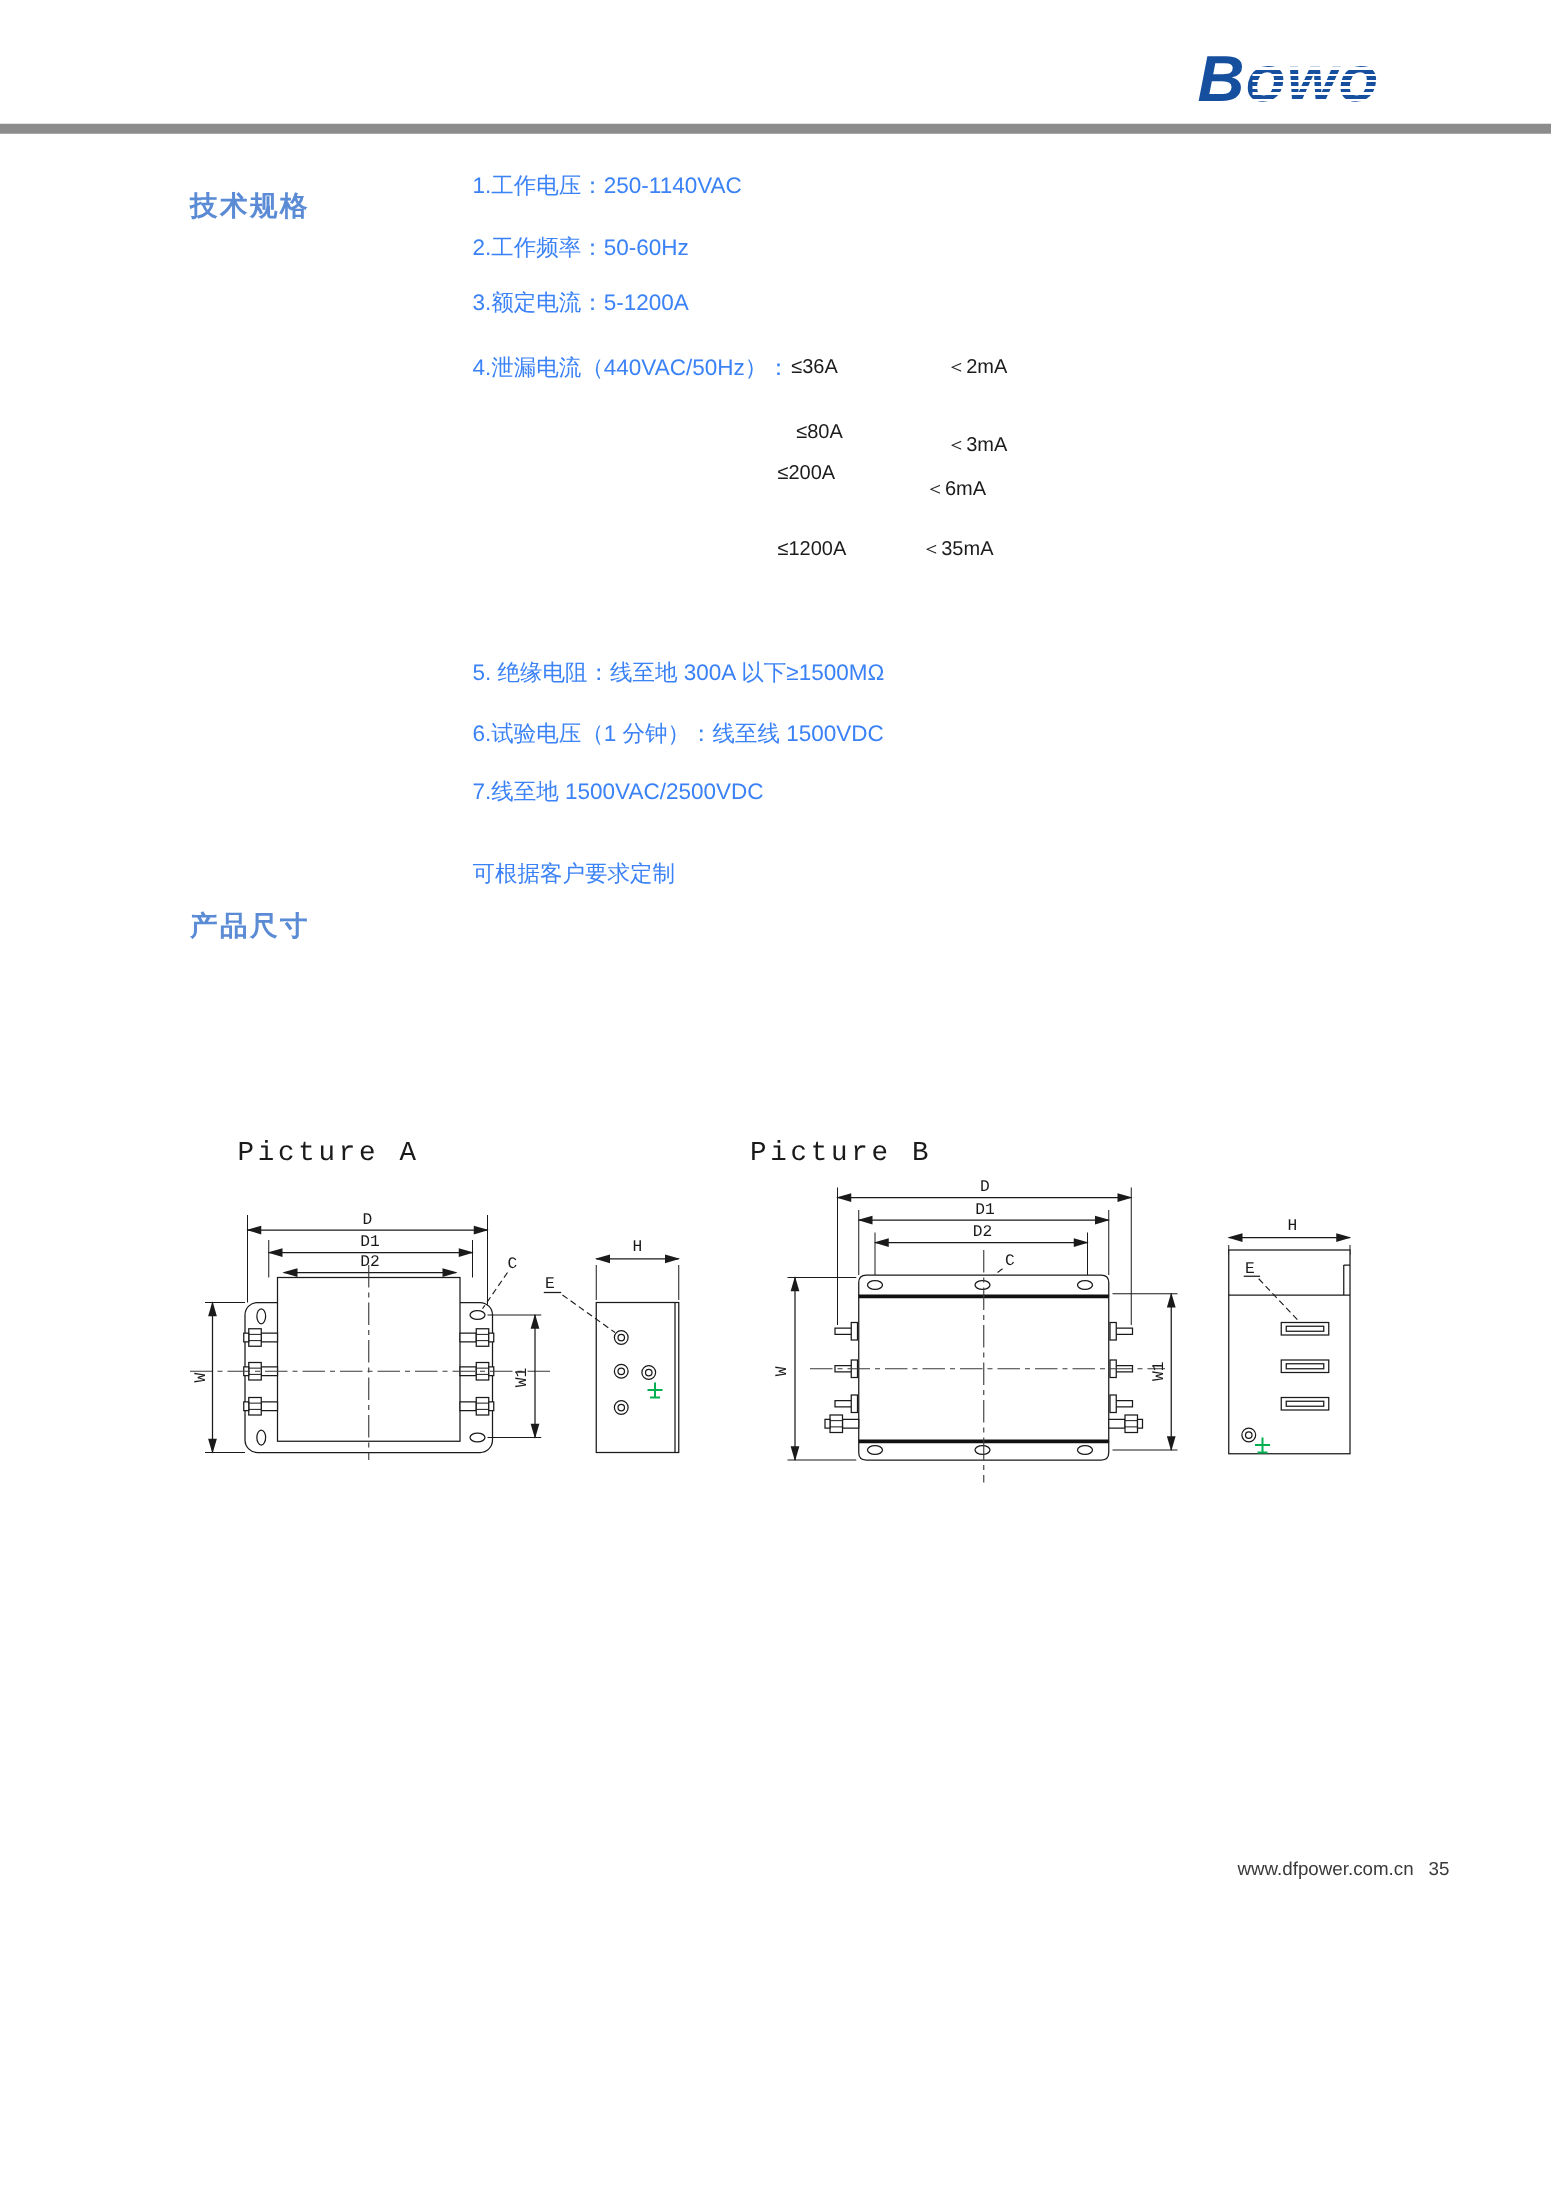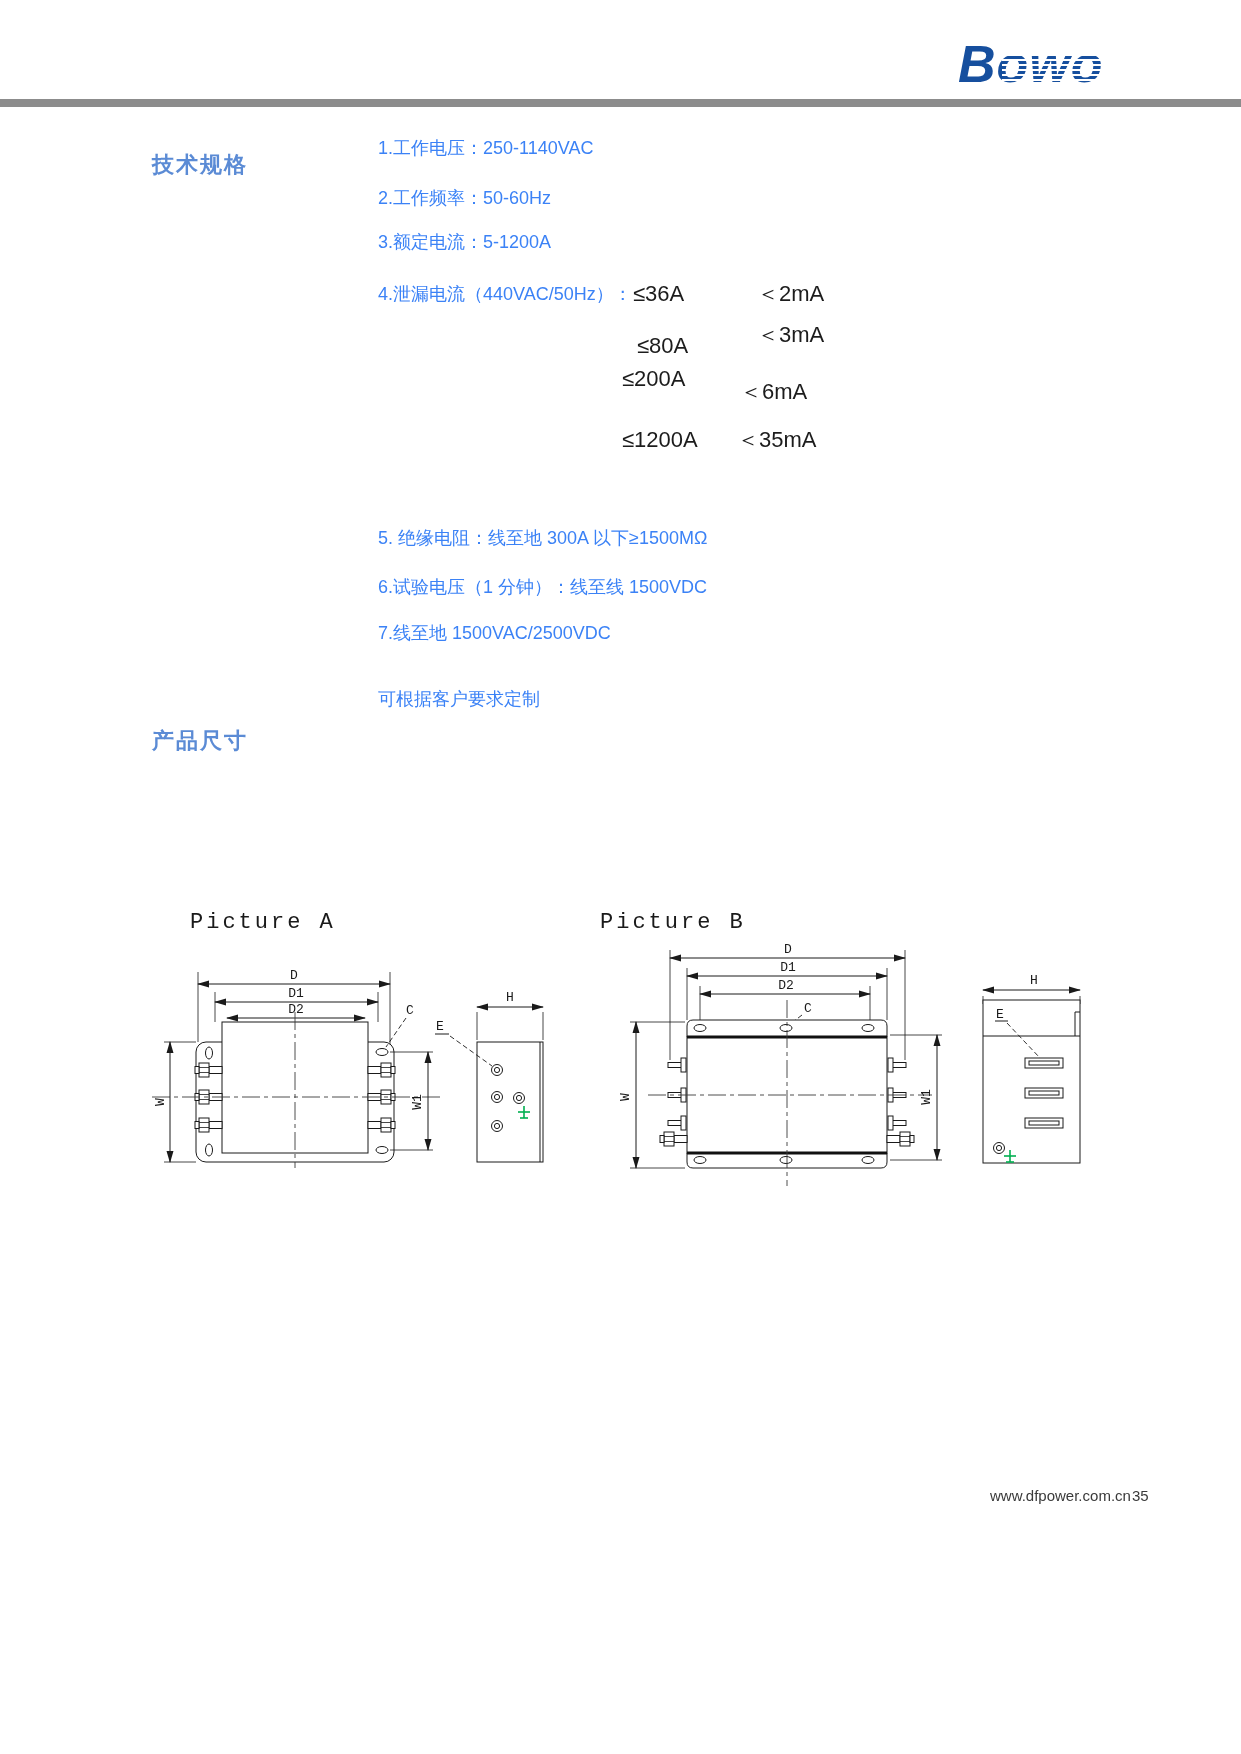--- a/index.html
+++ b/index.html
@@ -30,38 +30,38 @@
     color:#5b8bd5; letter-spacing:2px; white-space:nowrap;
   }
   .h-tech { top:150px;font-family:Liberation Mono, monospace; }
   .h-dim  { top:684px;margin-top:42px; }
 
   
   .spec {
     position:absolute; left:378px; font-size:18px; color:#3b82f6;
     white-space:pre; line-height:22px;
   }
-  .leak { position:absolute; font-size:22px; color:#1c1c1c; white-space:pre; line-height:22px; }
+  .leak { position:absolute; font-size:16px; color:#1c1c1c; white-space:pre; line-height:22px; }
 
   
   .drawings { position:absolute; top:860px; left:0; width:1241px; height:460px; }
   .ln   { stroke:#1a1a1a; stroke-width:1; fill:none; }
   .lnw  { stroke:#1a1a1a; stroke-width:1; fill:#ffffff; }
   .thk  { stroke:#111111; stroke-width:3; fill:none; }
   .dim  { stroke:#1a1a1a; stroke-width:1; fill:none; }
   .ext  { stroke:#1a1a1a; stroke-width:0.8; fill:none; }
   .cl   { stroke:#3a3a3a; stroke-width:0.9; stroke-dasharray:18 4 4 4; fill:none; }
   .ldr  { stroke:#1a1a1a; stroke-width:0.9; stroke-dasharray:5 3; fill:none; }
   .dtxt { font-family:"Liberation Mono", monospace; font-size:13px; fill:#1a1a1a; }
   .dtitle { font-family:"Liberation Mono", monospace; font-size:22px; fill:#1a1a1a; letter-spacing:3px; }
 
   
   .footer {
     position:absolute; top:1487px; left:990px; font-size:15px; color:#3a3a3a;
-    display:flex; gap:1px; white-space:nowrap;
+    display:flex; gap:12px; white-space:nowrap;
   }
 </style>
 </head>
 <body>
 
 <div class="page">
 
   <div class="logo">
     <span>B</span><span>owo</span>
     <span class="stripes-overlay"></span>
@@ -71,21 +71,21 @@
   <div class="sec-heading h-tech">技术规格</div>
 
   <div class="spec" style="top:137px">1.工作电压：250-1140VAC</div>
   <div class="spec" style="top:187px">2.工作频率：50-60Hz</div>
   <div class="spec" style="top:231px">3.额定电流：5-1200A</div>
 
   <div class="spec" style="top:283px">4.泄漏电流（440VAC/50Hz）：</div>
   <div class="leak" style="top:283px; left:633px">≤36A</div>
   <div class="leak" style="top:283px; left:757px">＜2mA</div>
   <div class="leak" style="top:335px; left:637px">≤80A</div>
-  <div class="leak" style="top:324px; left:757px">＜3mA</div>
+  <div class="leak" style="top:346px; left:757px">＜3mA</div>
   <div class="leak" style="top:368px; left:622px">≤200A</div>
   <div class="leak" style="top:381px; left:740px">＜6mA</div>
   <div class="leak" style="top:429px; left:622px">≤1200A</div>
   <div class="leak" style="top:429px; left:737px">＜35mA</div>
 
   <div class="spec" style="top:527px">5. 绝缘电阻：线至地 300A 以下≥1500MΩ</div>
   <div class="spec" style="top:576px">6.试验电压（1 分钟）：线至线 1500VDC</div>
   <div class="spec" style="top:622px">7.线至地 1500VAC/2500VDC</div>
 
   <div class="sec-heading h-dim">产品尺寸</div>

